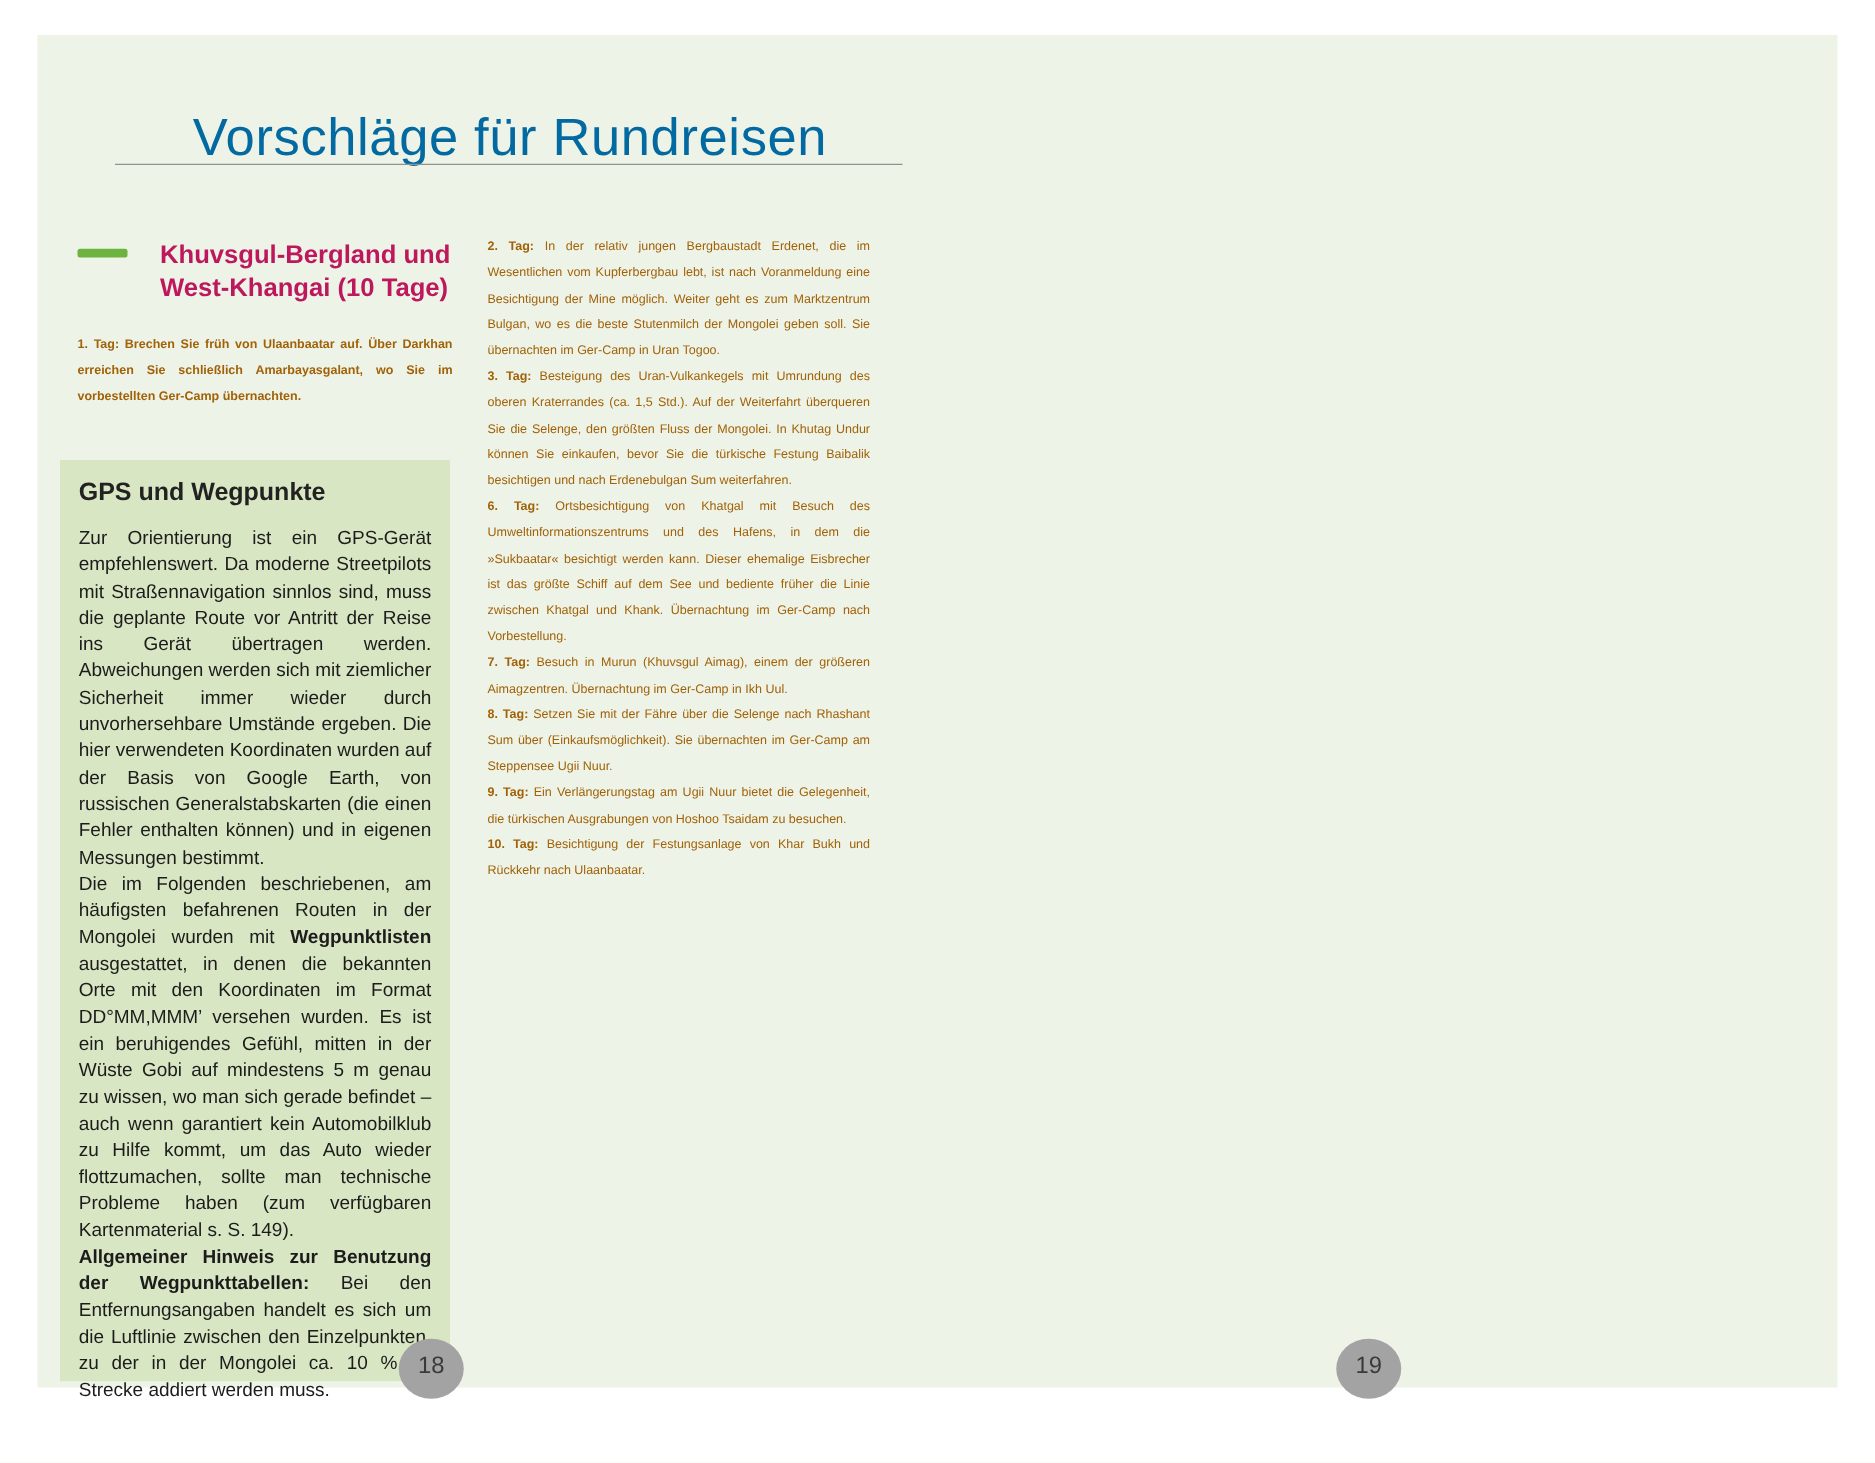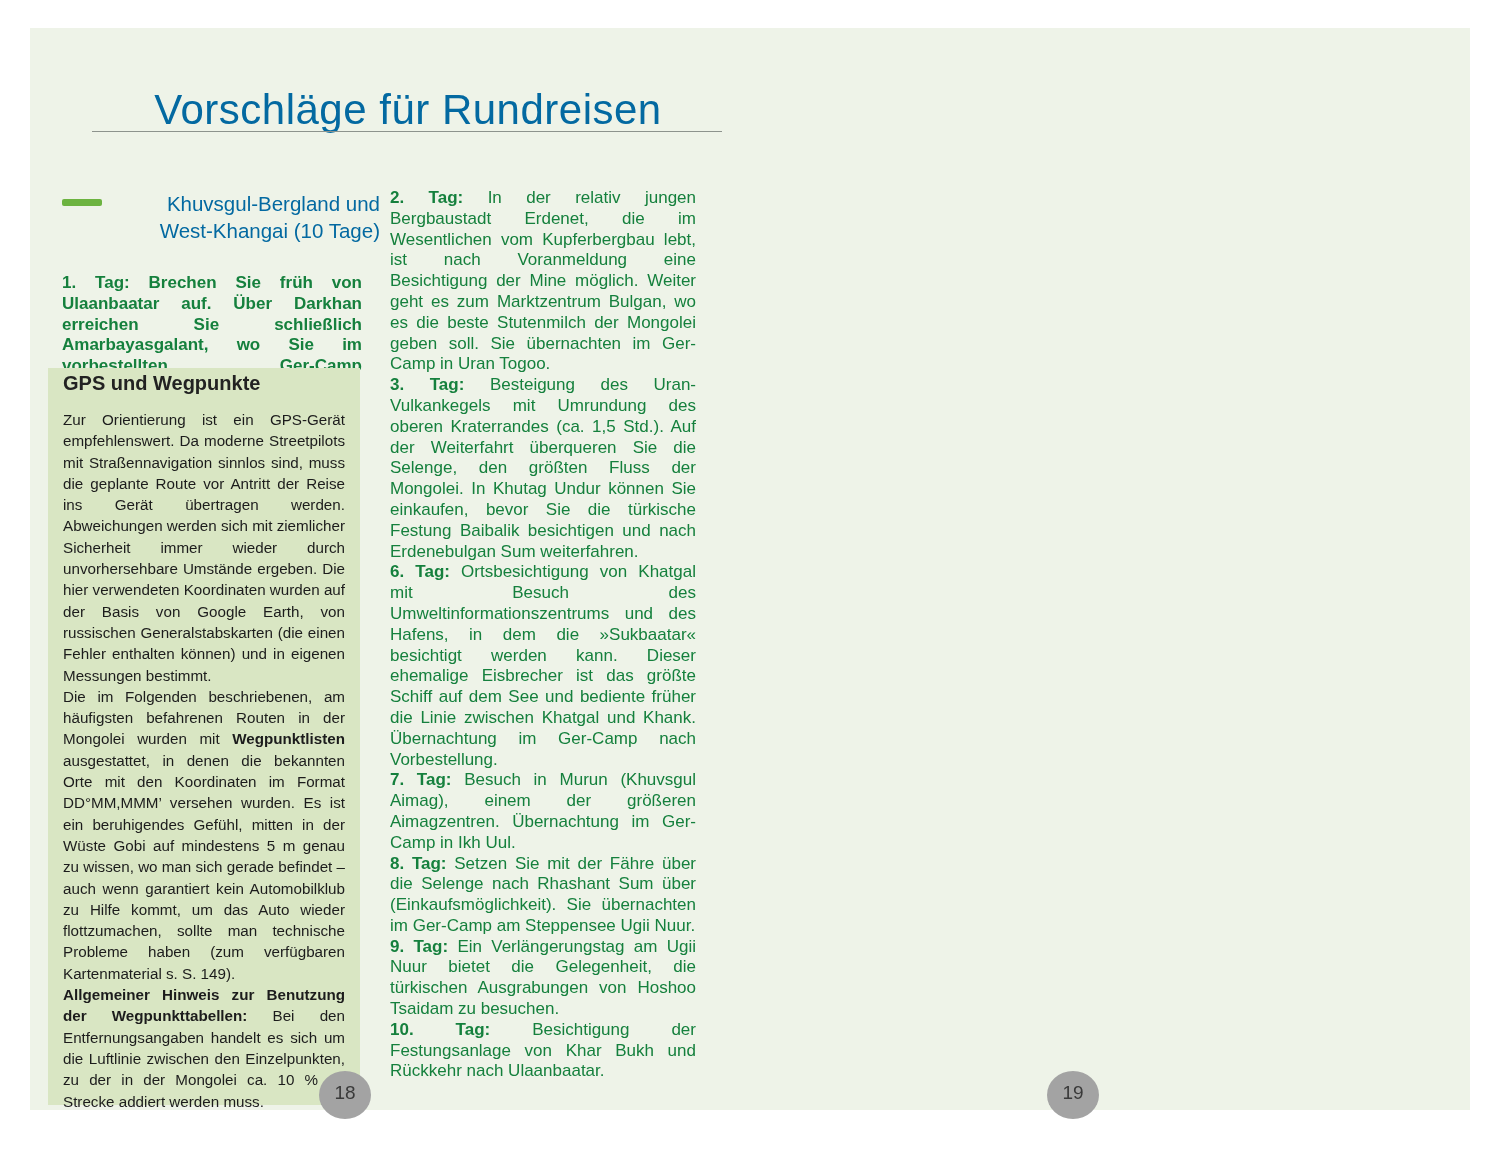--- a/index.html
+++ b/index.html
@@ -4,35 +4,35 @@
 <style>
   html,body{margin:0;padding:0;background:#ffffff;}
   #root{position:relative;width:1500px;height:1170px;background:#ffffff;
         font-family:"Liberation Sans", sans-serif;color:#1c1c1c;overflow:hidden;}
   .spread{position:absolute;left:30px;top:28px;width:1440px;height:1082px;background:#eef3e8;}
   .abs{position:absolute;}
   
   .main-title{position:absolute;left:62px;top:58px;width:632px;text-align:center;
       font-size:42px;font-weight:400;color:#0369a1;letter-spacing:.5px;}
   .title-rule{position:absolute;left:62px;top:103px;width:630px;border-top:1px solid #8d938d;}
-  .sec-head{position:absolute;left:98px;top:162px;width:252px;text-align:right;
-      font-size:20.5px;font-weight:normal;line-height:27px;color:#0369a1;}
+  .sec-head{position:absolute;left:98px;top:162px;width:252px;text-align:left;
+      font-size:20.5px;font-weight:bold;line-height:27px;color:#be185d;}
   .sec-dash{position:absolute;left:32px;top:171px;width:40px;height:7px;background:#6cb340;border-radius:2px;}
-  .bodytext{font-size:17px;line-height:20.8px;text-align:justify;color:#15803d;}
+  .bodytext{font-size:10px;line-height:20.8px;text-align:justify;color:#a16207;}
   .col1-p{position:absolute;left:32px;top:228px;width:300px;font-weight:bold;}
   .gps-box{position:absolute;left:18px;top:340px;width:312px;height:737px;background:#d9e6c3;
-      box-sizing:border-box;padding:4px 15px 0 15px;}
+      box-sizing:border-box;padding:15px 15px 0 15px;}
   .gps-box h2{margin:0 0 14px 0;font-size:20px;font-weight:bold;color:#222;}
   .gps-box p{margin:0;font-size:15.2px;line-height:21.3px;text-align:justify;}
   .col2{position:absolute;left:360px;top:160px;width:306px;}
   .col2 p{margin:0;}
   .pagenum{position:absolute;width:52px;height:48px;background:#a3a3a3;border-radius:50%;
       text-align:center;font-size:19px;color:#3a3a3a;line-height:44px;}
   .pn18{left:319px;top:1071px;}
-  .pn19{left:1047px;top:1071px;}
+  .pn19{left:1069px;top:1071px;}
 </style>
 </head>
 <body>
 
 <div id="root">
   <div class="spread"></div>
 
   <div class="abs" style="left:30px;top:28px;width:666px;height:1082px;">
     <div class="main-title">Vorschläge für Rundreisen</div>
     <div class="title-rule"></div>

